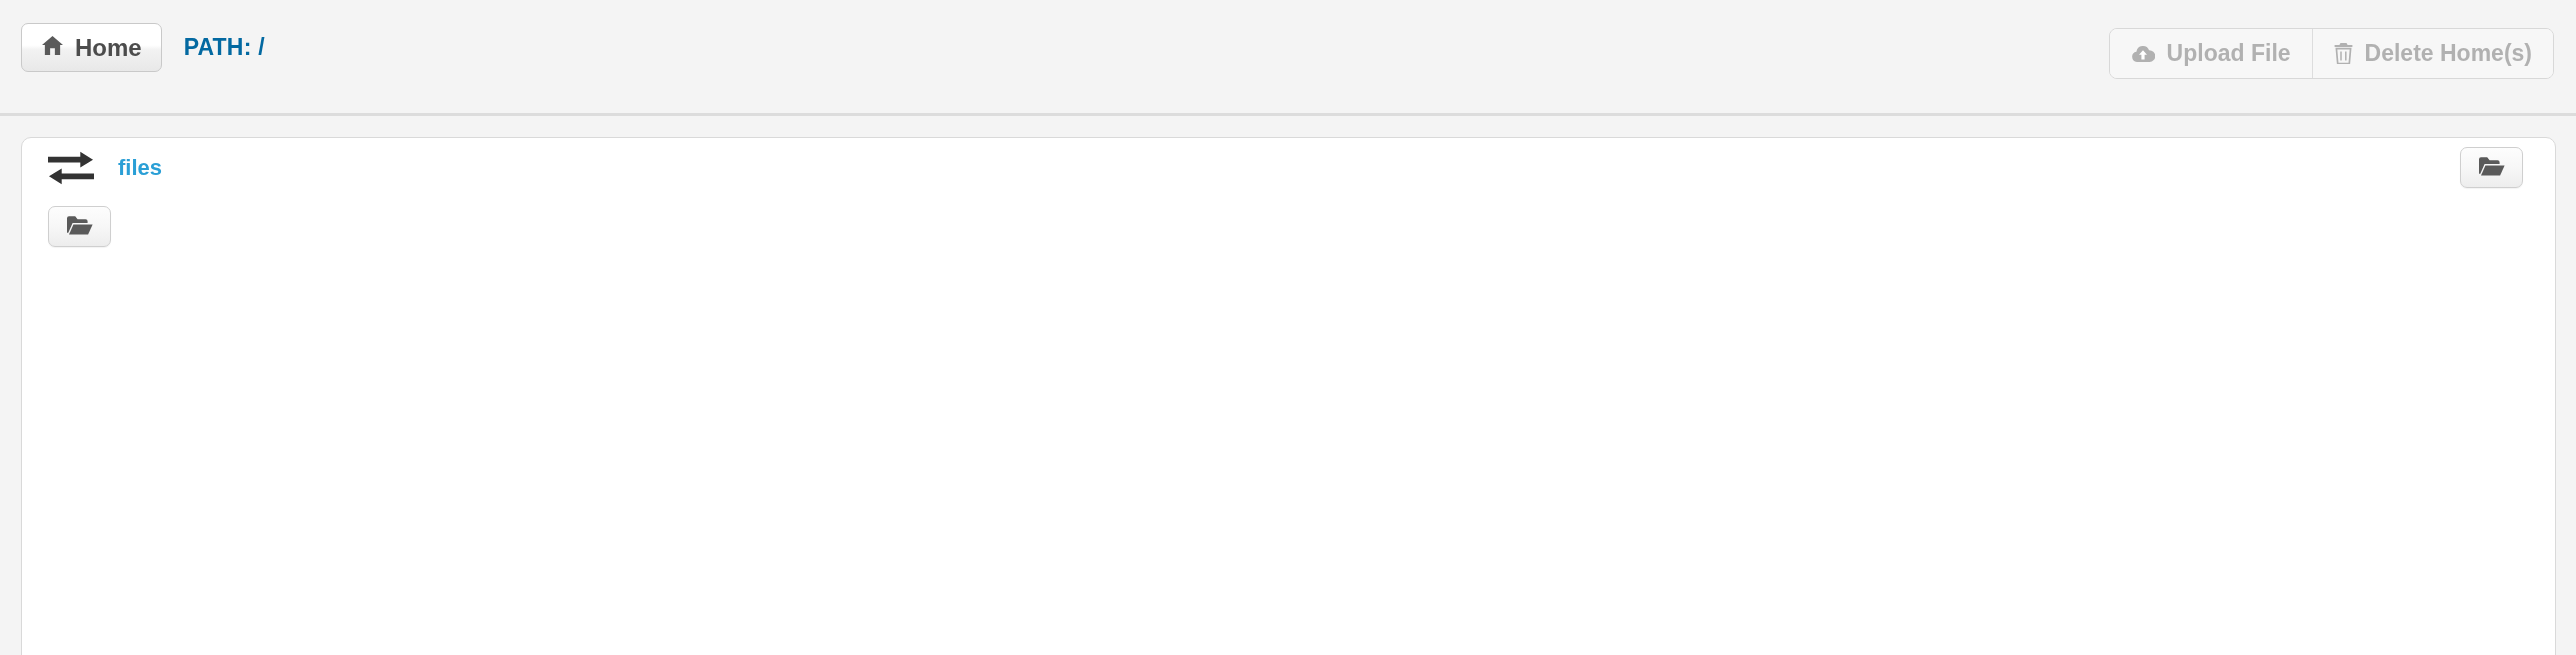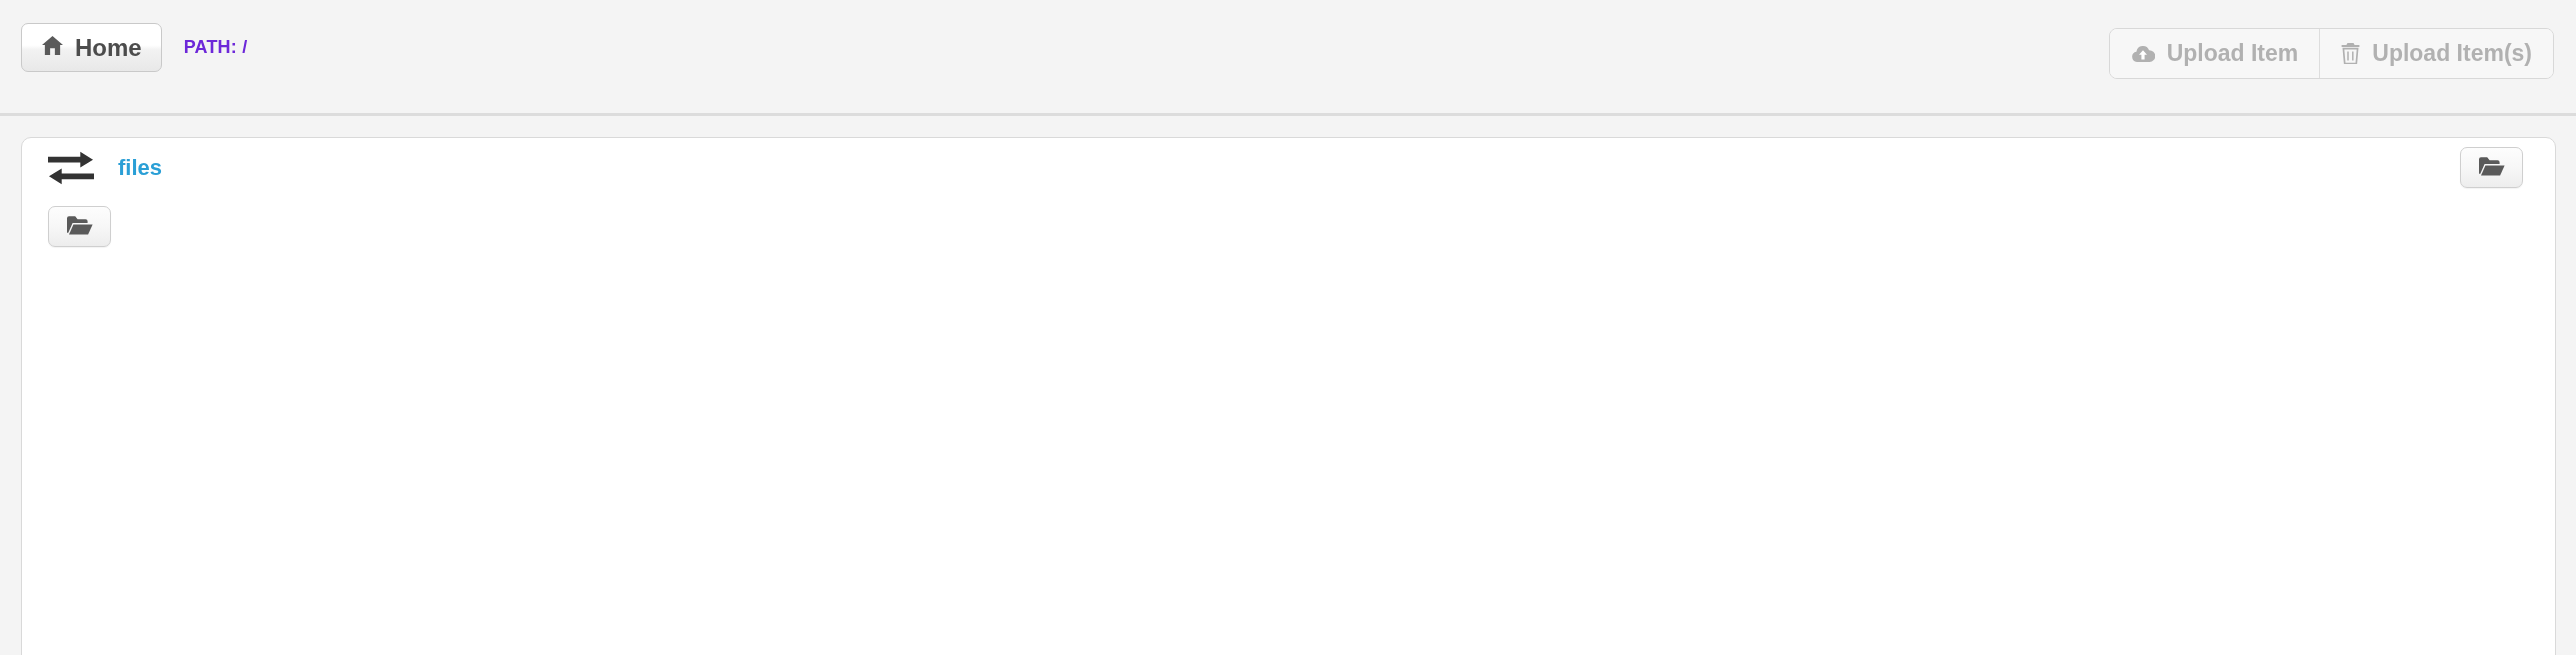--- a/index.html
+++ b/index.html
@@ -51,22 +51,22 @@
     color: #4c4c4c;
     font-size: 24px;
     font-weight: bold;
     cursor: pointer;
     box-shadow: 0 1px 0 rgba(255,255,255,0.6) inset;
     white-space: nowrap;
   }
 
   .path-label {
     margin-left: 22px;
-    color: #6d28d9;
-    font-size: 18px;
+    color: #0369a1;
+    font-size: 23px;
     font-weight: bold;
     letter-spacing: 0.2px;
     white-space: nowrap;
   }
 
   
   .action-group {
     position: absolute;
     right: 22px;
     top: 28px;
@@ -188,33 +188,33 @@
     <div class="action-group">
 
 
       <button class="action-btn">
         <span class="ico">
           <svg width="24" height="19" viewBox="0 0 24 19" aria-hidden="true">
             <path d="M6 18 A5.2 5.2 0 0 1 5.4 7.7 A6.6 6.6 0 0 1 18.1 6.2 A4.9 4.9 0 0 1 18.6 18 Z" fill="#b1b1b1"></path>
             <path d="M12 6.2 L16 10.8 L13.6 10.8 L13.6 15.6 L10.4 15.6 L10.4 10.8 L8 10.8 Z" fill="#ffffff"></path>
           </svg>
         </span>
-        <span>Upload Item</span>
+        <span>Upload File</span>
       </button>
 
 
       <button class="action-btn">
         <span class="ico">
           <svg width="19" height="21" viewBox="0 0 19 21" aria-hidden="true">
             <path d="M6.5 0 L12.5 0 L13.6 2 L18.4 2 L18.4 4 L0.6 4 L0.6 2 L5.4 2 Z" fill="#b1b1b1"></path>
             <path d="M2.4 5.6 L16.6 5.6 L15.3 20.6 L3.7 20.6 Z" fill="none" stroke="#b1b1b1" stroke-width="1.7"></path>
             <path d="M7 8.6 L7 17.6 M11.8 8.6 L11.8 17.6" stroke="#b1b1b1" stroke-width="1.5"></path>
           </svg>
         </span>
-        <span>Upload Item(s)</span>
+        <span>Delete Home(s)</span>
       </button>
 
     </div>
   </div>
 
   <div class="panel">
     <ul class="file-list">
 
       <li class="file-row">
         <div class="row-left">

